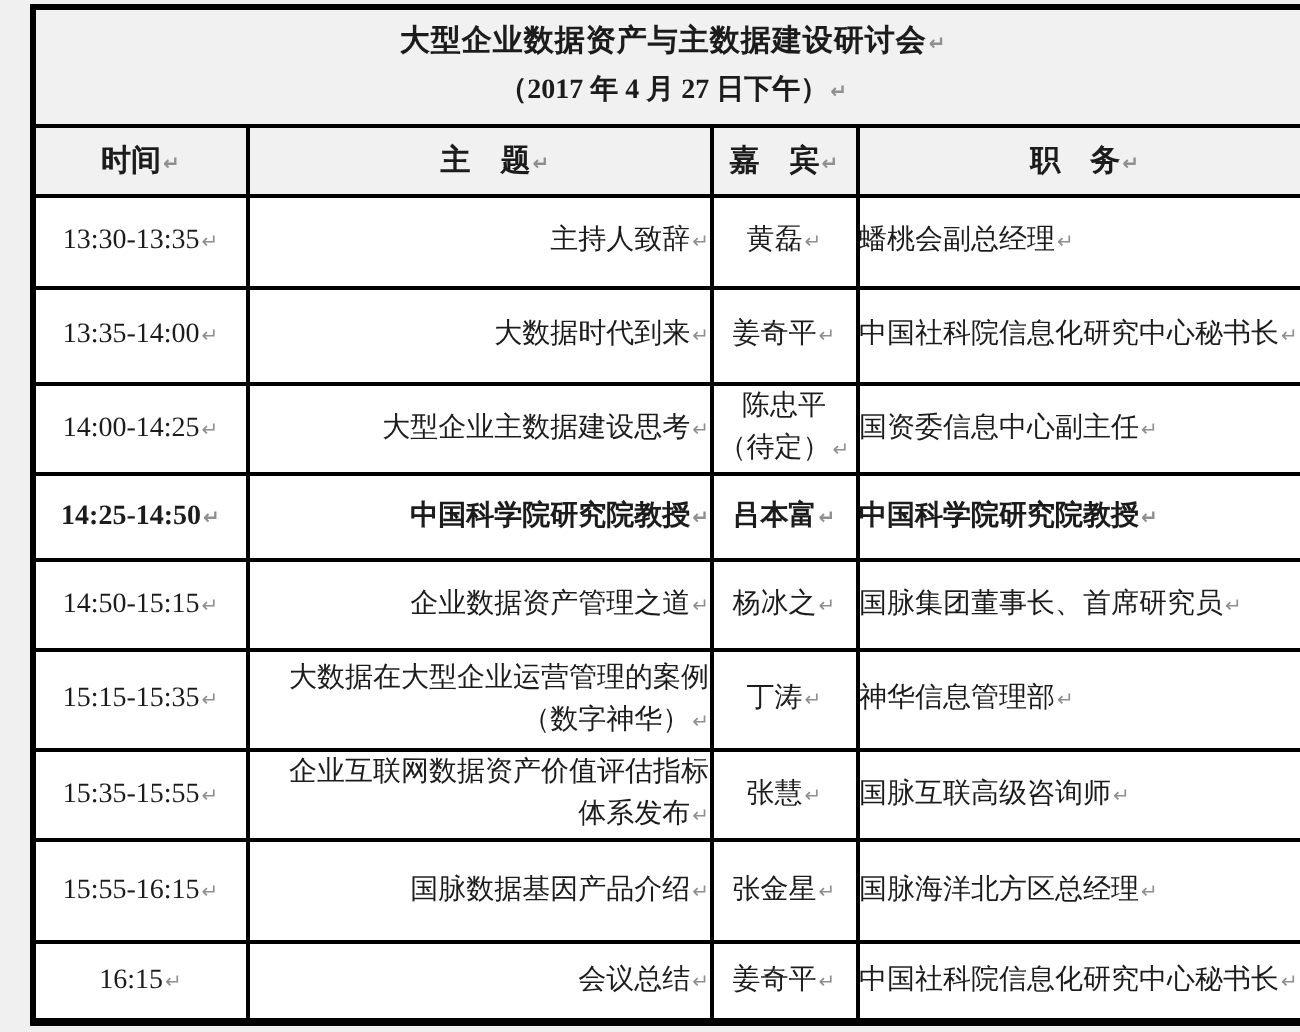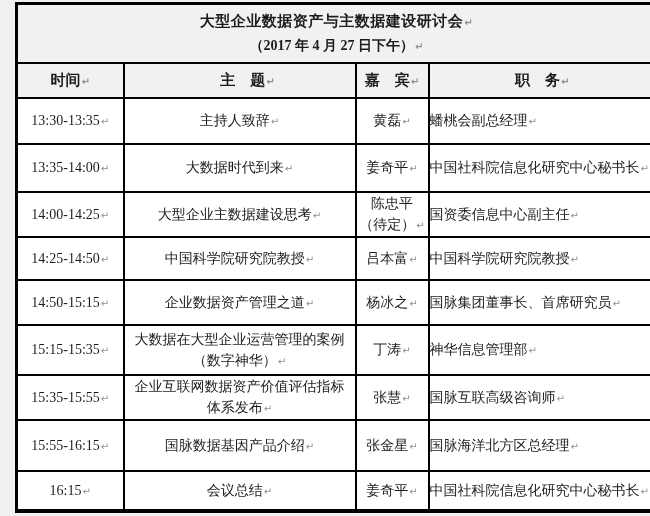--- a/index.html
+++ b/index.html
@@ -48,21 +48,21 @@
     background: #f1f1f1;
     height: 33px;
     text-align: center;
     font-weight: bold;
     font-size: 15px;
     position: relative;
   }
   
   .data-row td { background: #ffffff; font-size: 14px; line-height: 21px; }
   .c-time  { text-align: center; font-size: 13px; }
-  .c-topic { text-align: center; padding-left: 9px; padding-right: 4px; }
+  .c-topic { text-align: right; padding-left: 9px; padding-right: 4px; }
   .c-guest { text-align: center; }
   .c-job   { text-align: left; padding-left: 7px; padding-right: 2px; position: relative; }
   .txt { white-space: pre-line; }
   
   .pmark {
     font-family: "DejaVu Sans", sans-serif;
     font-size: 10px;
     color: #8f8f8f;
     margin-left: 1px;
     vertical-align: baseline;
@@ -74,21 +74,21 @@
     transform: translateY(-50%);
     font-family: "DejaVu Sans", sans-serif;
     font-size: 9px;
     color: #9a9a9a;
   }
   .title-row .row-end { top: 8px; transform: none; }
   
   .r0 td { height: 44px; }
   .r1 td { height: 46px; }
   .r2 td { height: 43px; }
-  .r3 td { height: 41px; }
+  .r3 td { height: 41px; font-weight: bold; }
   .r4 td { height: 43px; border-radius: 12px; }
   .r5 td { height: 48px; }
   .r6 td { height: 42px; }
   .r7 td { height: 49px; }
   .r8 td { height: 37px; }
 </style>
 </head>
 <body>
 
 <div class="page">

